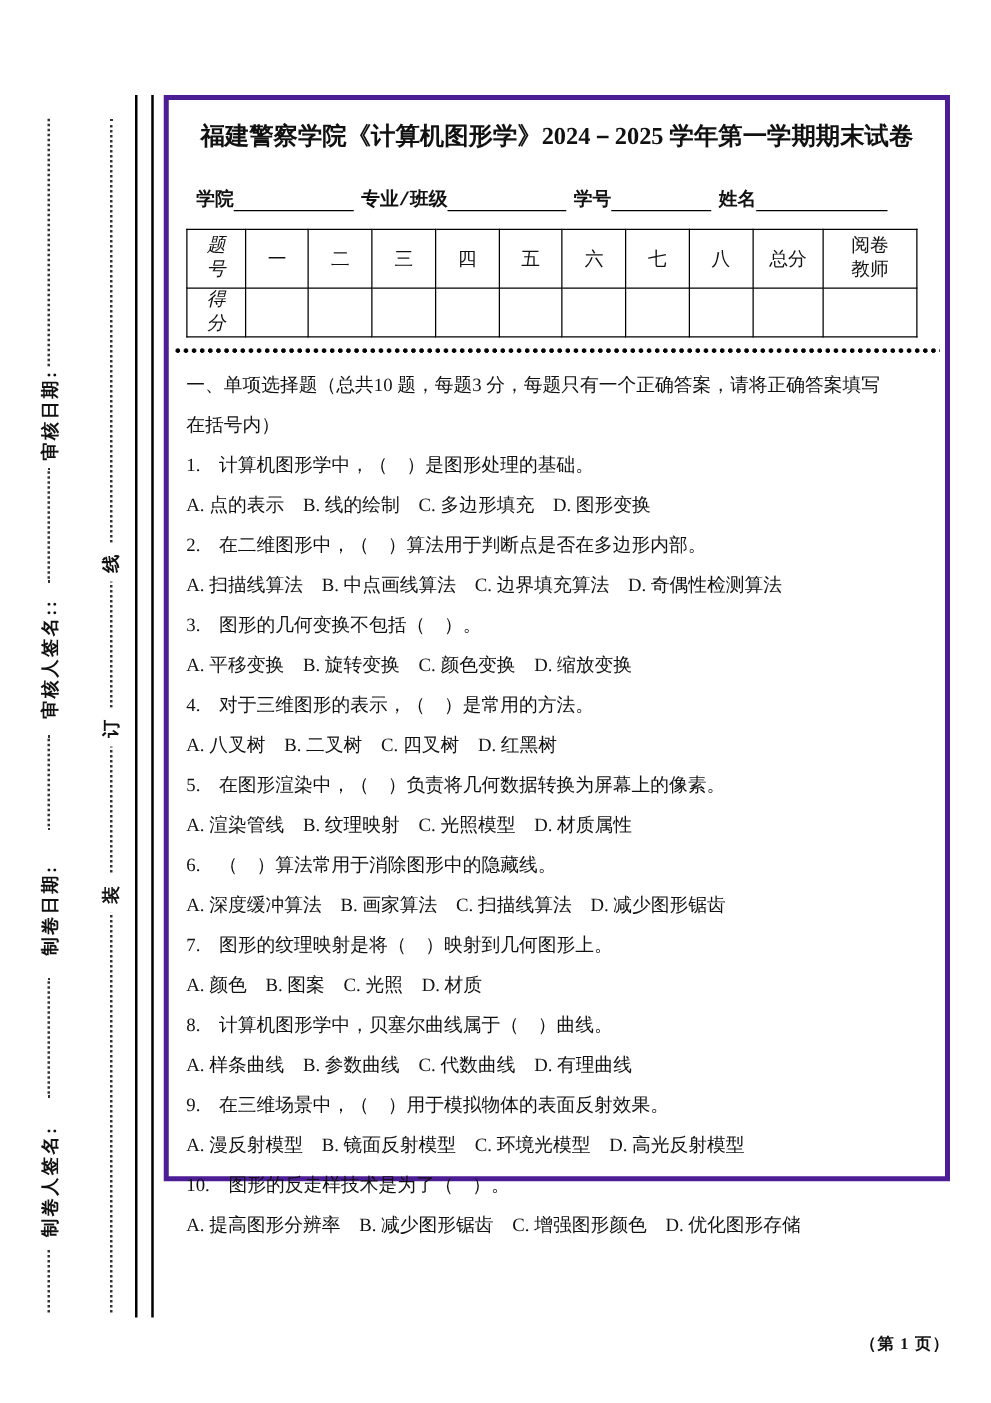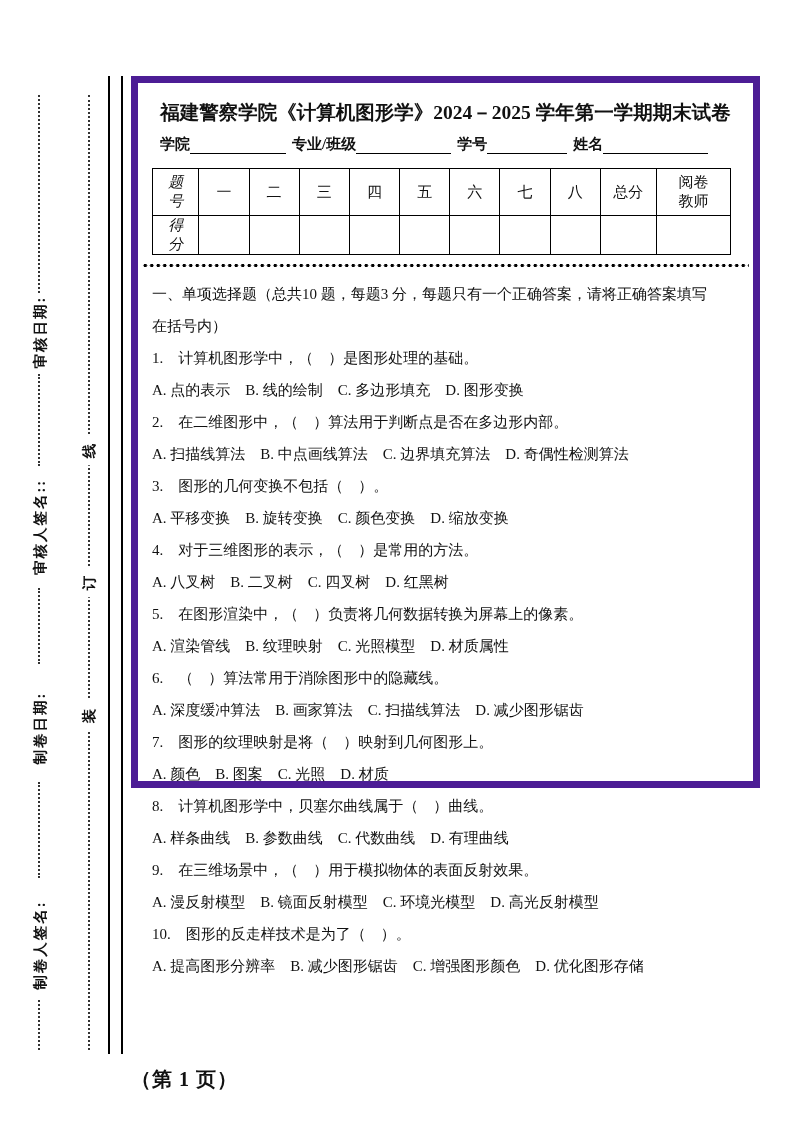--- a/index.html
+++ b/index.html
@@ -11,45 +11,45 @@
   
   .vseg { position:absolute; width:0; border-left:2px dotted #333; }
   .vline { position:absolute; top:76px; height:978px; width:2px; background:#000; }
   .rot {
     position:absolute; transform:translate(-50%,-50%) rotate(-90deg);
     white-space:nowrap; font-size:14.5px; font-weight:bold; letter-spacing:2px; z-index:2;
   }
   .bind-char { background:#fff; padding:0 7px; }
   
   .sheet {
-    position:absolute; left:131px; top:76px; width:629px; height:712px;
-    border:7px solid #4c1d95; box-sizing:border-box; padding:8px 22px 16px 22px;
+    position:absolute; left:131px; top:76px; width:629px; height:869px;
+    border:4px solid #4c1d95; box-sizing:border-box; padding:8px 22px 16px 22px;
   }
   .title { font-size:19.5px; font-weight:bold; text-align:center; line-height:44px; }
-  .fields { display:flex; align-items:flex-start; margin-top:0; font-size:15px; font-weight:bold; }
+  .fields { display:flex; align-items:flex-start; margin-top:18px; font-size:15px; font-weight:bold;font-family:Liberation Mono, monospace; }
   .fgroup { display:inline-flex; align-items:flex-end; margin-right:6px; }
   .fline { display:inline-block; border-bottom:1.6px solid #000; height:1.1em; }
   .score-table { border-collapse:collapse; margin:14px 0 0 -8px; font-size:15px; text-align:center; }
   .score-table td { border:1.8px solid #000; padding:0; vertical-align:middle; }
   .score-table tr.r1 td { height:46px; }
   .score-table tr.r2 td { height:38px; }
   .c0 { width:46px; } .cn { width:50px; } .ct { width:56px; } .cg { width:74px; }
   .stack { display:inline-block; width:1.15em; line-height:19px;font-style:italic; }
   .grader { display:inline-block; width:2.3em; line-height:19px; }
   .dotsep {
     height:5px; margin:8px -18px 0 -18px;
     background-image:radial-gradient(circle,#000 1.7px,transparent 2px);
     background-size:6.5px 5px; background-position:left center; background-repeat:repeat-x;
   }
   .qa { margin:10px 0 16px -8px; font-size:15px; }
   .qa p { margin:0; line-height:32px; }
   .sec { max-width:560px; }
   .footer {
-    position:absolute; left:131px; top:1066px; width:629px; text-align:left;
-    font-weight:bold; font-size:20px; letter-spacing:1px;
+    position:absolute; left:131px; top:1066px; width:629px; text-align:right;
+    font-weight:bold; font-size:13px; letter-spacing:1px;
   }
 </style>
 </head>
 <body>
 
 <div class="page">
 
   <div>
     <div class="vseg" style="left:38px;top:95px;height:198px"></div>
     <div class="rot" style="left:40px;top:332px">审核日期:</div>

